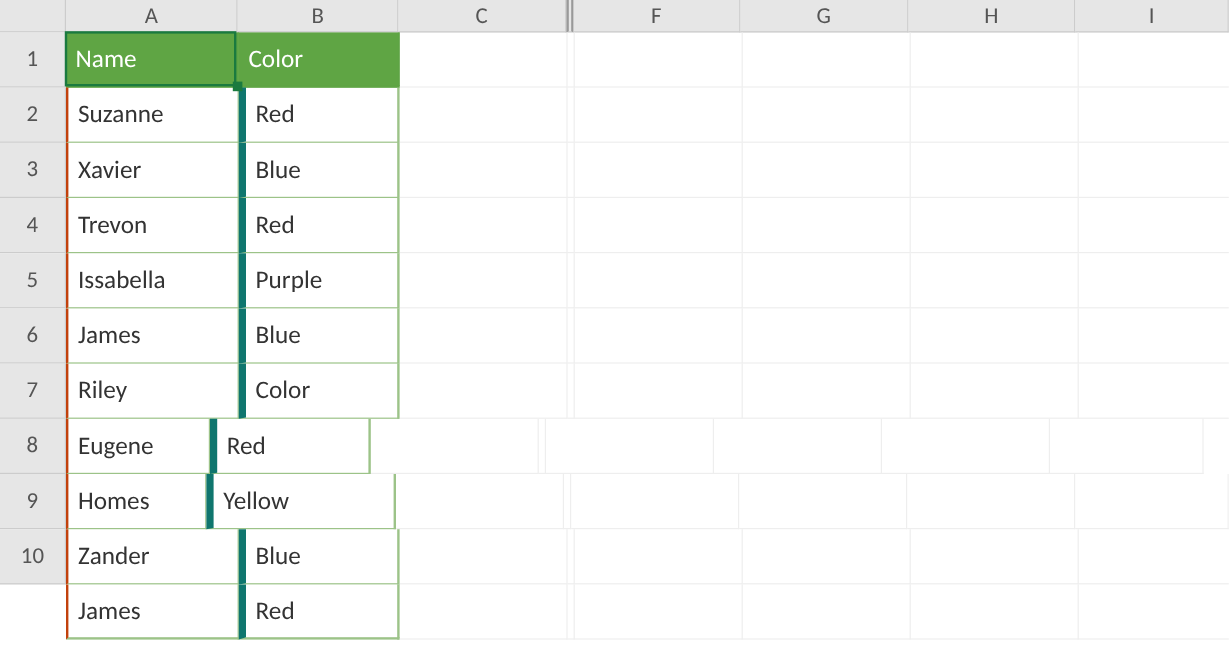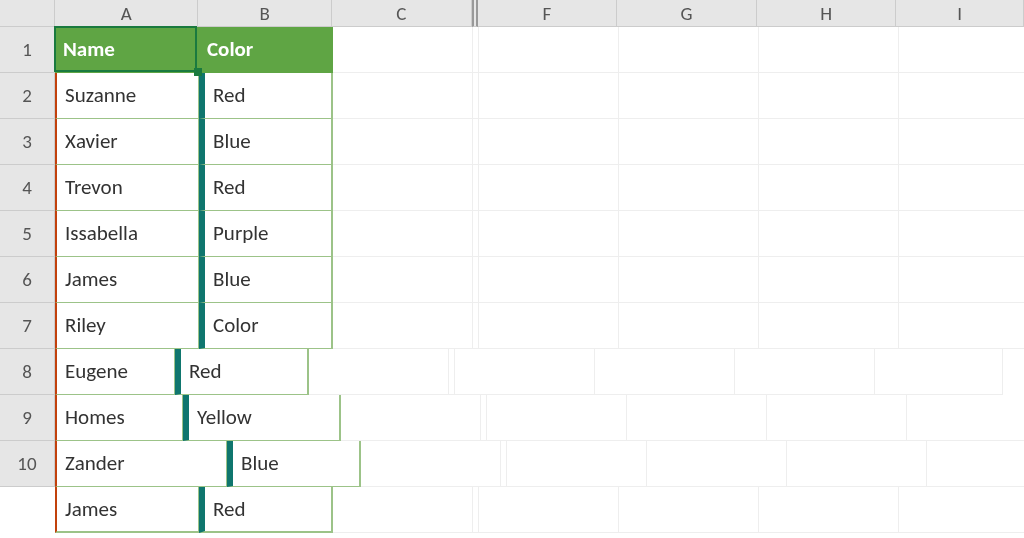--- a/index.html
+++ b/index.html
@@ -65,21 +65,21 @@
       color: #333;
       overflow: hidden;
       white-space: nowrap;
     }
     .gap { width: 6px; border-right:1px solid #eee; border-bottom:1px solid #eee;}
 
     
     .tbl-head {
       background: #5fa544;
       color: #fff;
-      font-weight: 700;
+      font-weight: 400;
       border-right: 1px solid #5fa544 !important;
       border-bottom: 2px solid #5fa544 !important;
     }
     .tbl-body {
       border-right: 1px solid #9cc388 !important;
       border-bottom: 1px solid #9cc388 !important;
       border-left: 6px solid #0f766e;
     }
     .tbl-body.first { border-left: 2px solid #c2410c; }
     .tbl-body.last  { border-right: 2px solid #9cc388 !important; }
@@ -205,31 +205,31 @@
       <div class="cell tbl-body first" style="width:120px">Eugene</div>
       <div class="cell tbl-body last" style="width:134px">Red</div>
       <div class="cell" style="width:140px"></div>
       <div class="gap"></div>
       <div class="cell" style="width:140px"></div>
       <div class="cell" style="width:140px"></div>
       <div class="cell" style="width:140px"></div>
       <div class="cell" style="width:128px"></div>
     </div>
     <div class="row">
-      <div class="cell tbl-body first" style="width:128px">Homes</div>
+      <div class="cell tbl-body first" style="width:117px">Homes</div>
       <div class="cell tbl-body last" style="width:158px">Yellow</div>
       <div class="cell" style="width:140px"></div>
       <div class="gap"></div>
       <div class="cell" style="width:140px"></div>
       <div class="cell" style="width:140px"></div>
       <div class="cell" style="width:140px"></div>
       <div class="cell" style="width:128px"></div>
     </div>
     <div class="row">
-      <div class="cell tbl-body first" style="width:172px">Zander</div>
+      <div class="cell tbl-body first" style="width:144px">Zander</div>
       <div class="cell tbl-body last" style="width:134px">Blue</div>
       <div class="cell" style="width:140px"></div>
       <div class="gap"></div>
       <div class="cell" style="width:140px"></div>
       <div class="cell" style="width:140px"></div>
       <div class="cell" style="width:140px"></div>
       <div class="cell" style="width:128px"></div>
     </div>
     <div class="row tbl-final-row">
       <div class="cell tbl-body first" style="width:144px">James</div>

